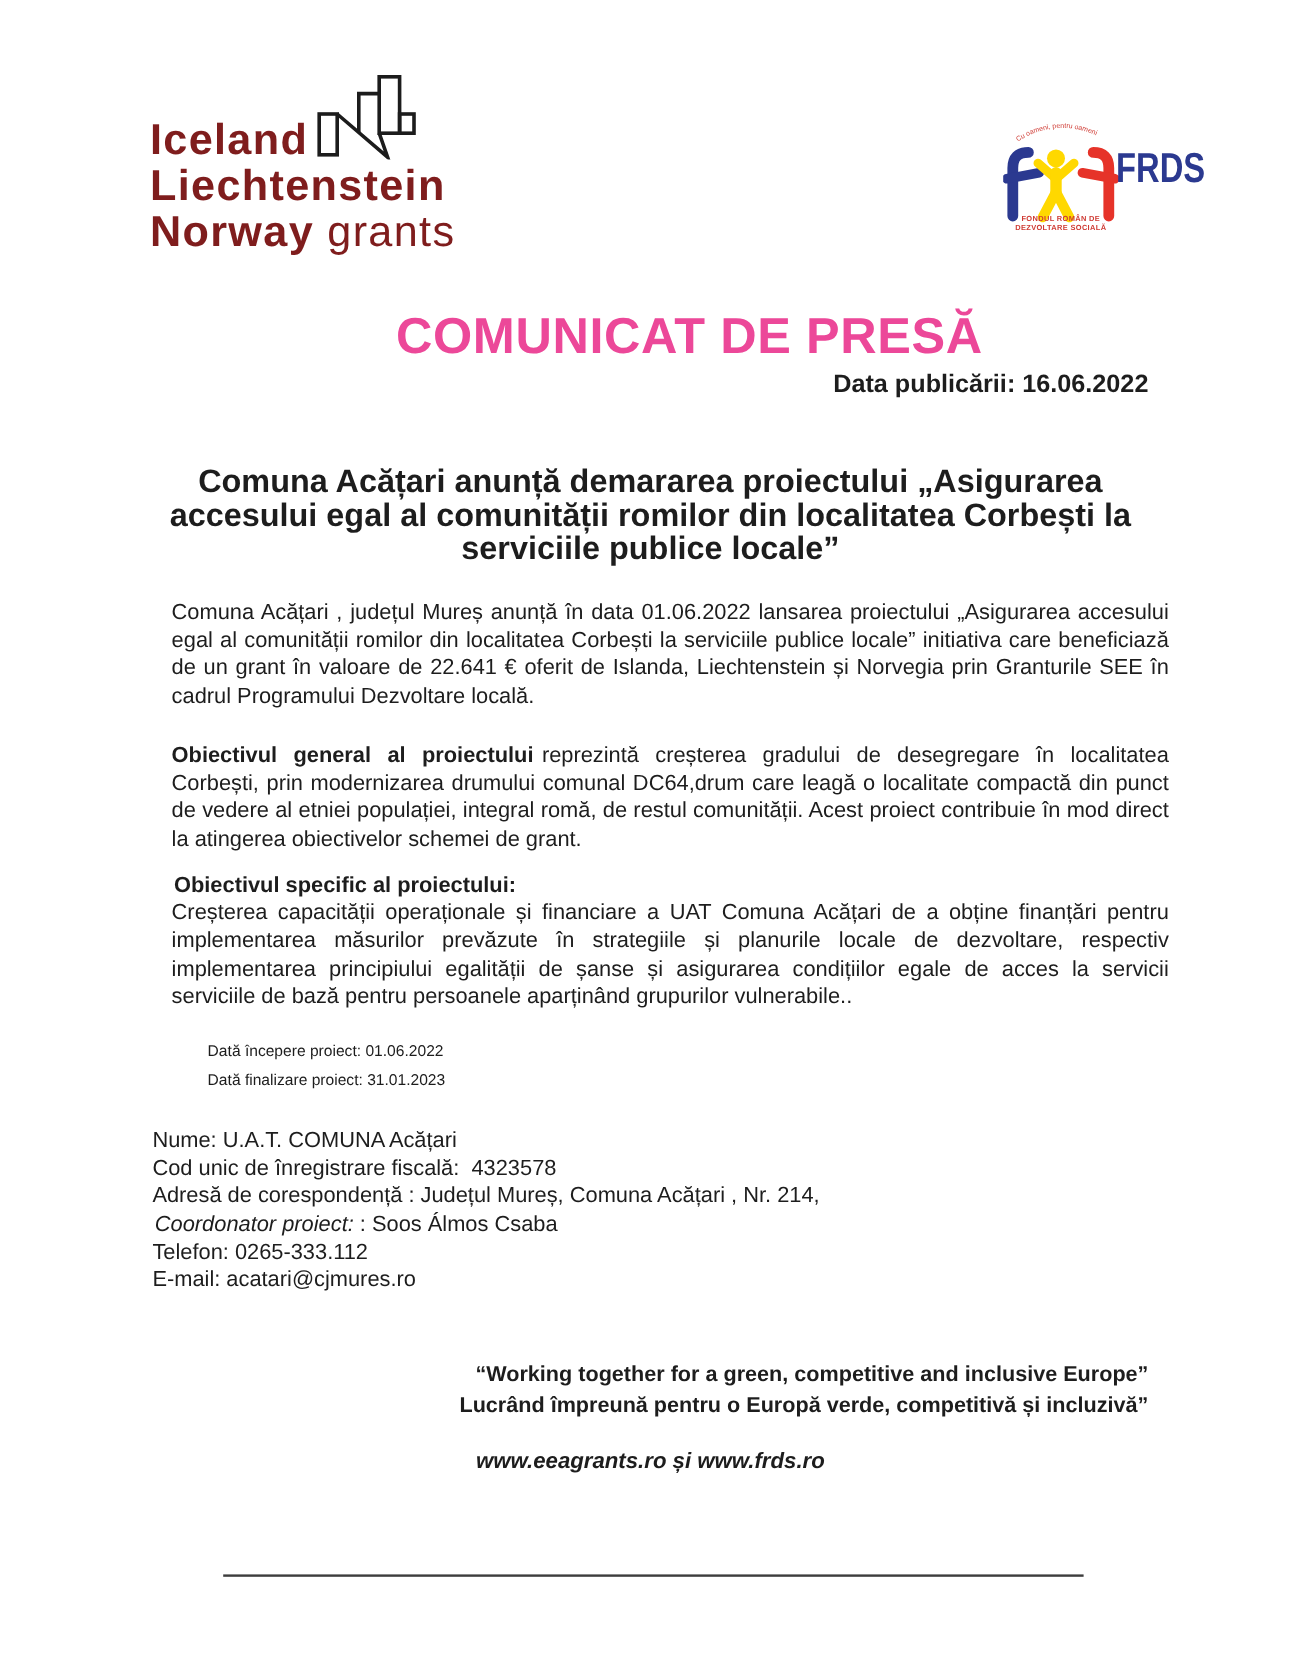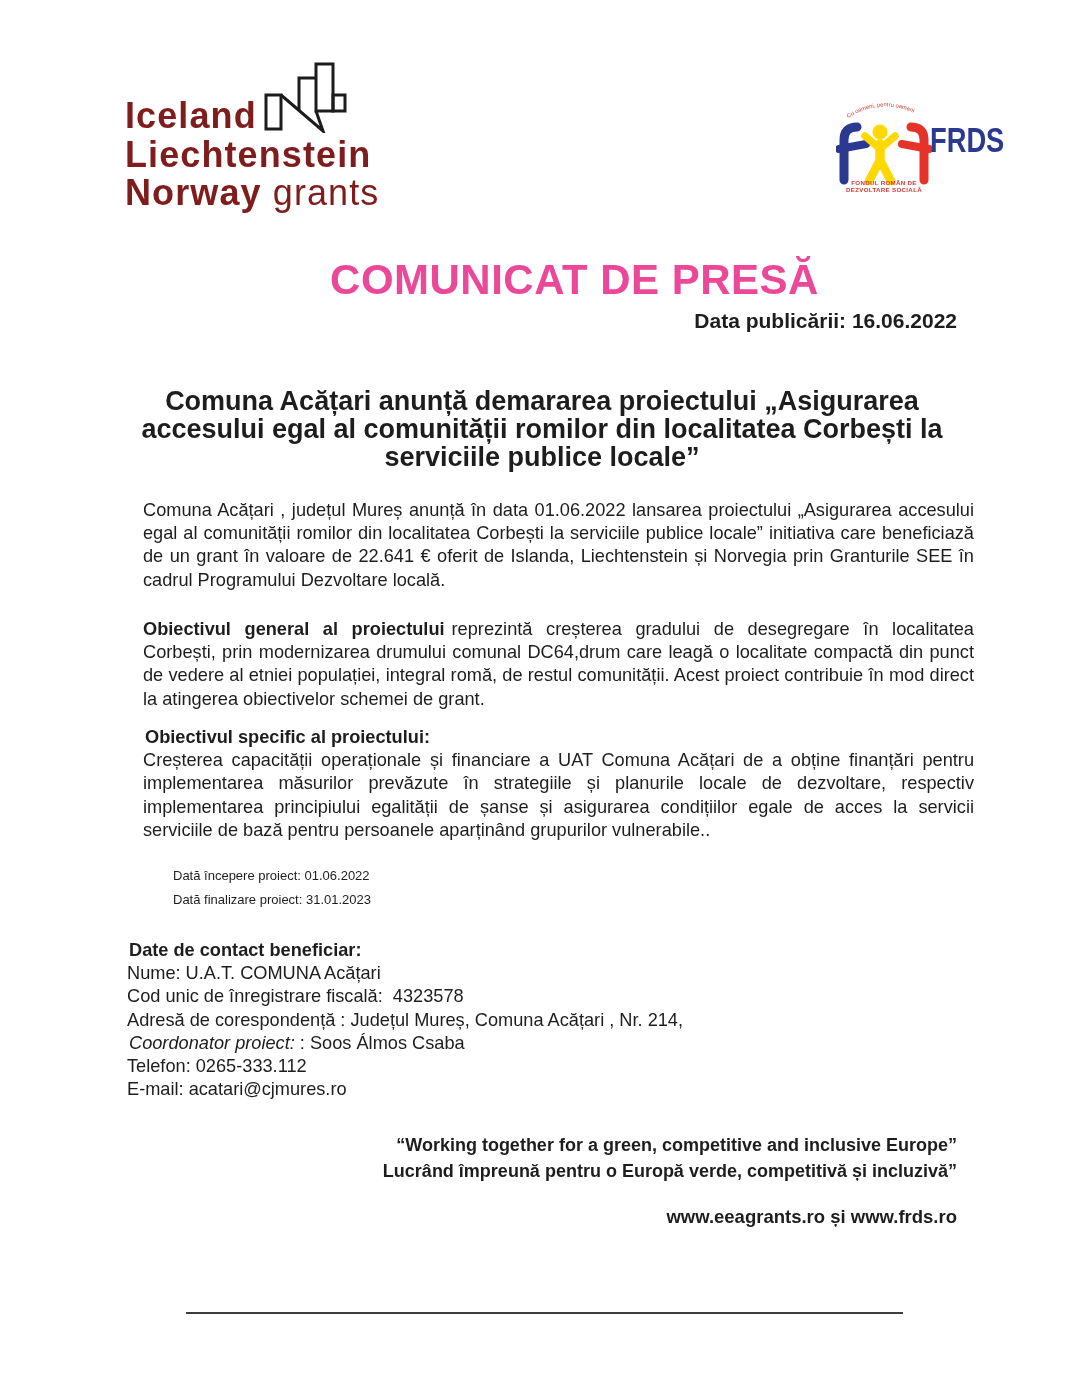--- a/index.html
+++ b/index.html
@@ -69,21 +69,21 @@
   .contact-block .ital { font-style:italic; padding-left:2px; }
 
   
   .footer-quotes {
     left:127px; top:1133px; width:830px;
     text-align:right; font-weight:700;
     font-size:18px; line-height:25.5px;
   }
   .footer-sites {
     left:127px; top:1206px; width:830px;
-    text-align:right; font-weight:700; font-size:18.5px;
+    text-align:center; font-weight:700; font-size:18.5px;font-style:italic;
   }
   .bottom-rule {
     left:186px; top:1312px; width:717px; height:2px;
     background:#3d3d3d;
   }
 </style>
 </head>
 <body>
 
 <div class="abs grants-text">
@@ -146,21 +146,20 @@
 <p class="abs body-text para3">
   <b class="block-heading">Obiectivul specific al proiectului:</b><span>Creșterea capacității operaționale și financiare a UAT Comuna Acățari de a obține finanțări pentru implementarea măsurilor prevăzute în strategiile și planurile locale de dezvoltare, respectiv implementarea principiului egalității de șanse și asigurarea condițiilor egale de acces la servicii serviciile de bază pentru persoanele aparținând grupurilor vulnerabile..</span>
 </p>
 
 <div class="abs dates-block">
   <div>Dată începere proiect: 01.06.2022</div>
   <div>Dată finalizare proiect: 31.01.2023</div>
 </div>
 
 <div class="abs contact-block">
-  <div class="bold">Date de contact beneficiar:</div>
   <div>Nume: U.A.T. COMUNA Acățari</div>
   <div>Cod unic de înregistrare fiscală: &nbsp;4323578</div>
   <div>Adresă de corespondență : Județul Mureș, Comuna Acățari , Nr. 214,</div>
   <div><i class="ital">Coordonator proiect:</i><span> : Soos Álmos Csaba</span></div>
   <div>Telefon: 0265-333.112</div>
   <div>E-mail: acatari@cjmures.ro</div>
 </div>
 
 <div class="abs footer-quotes">
   <div>“Working together for a green, competitive and inclusive Europe”</div>

